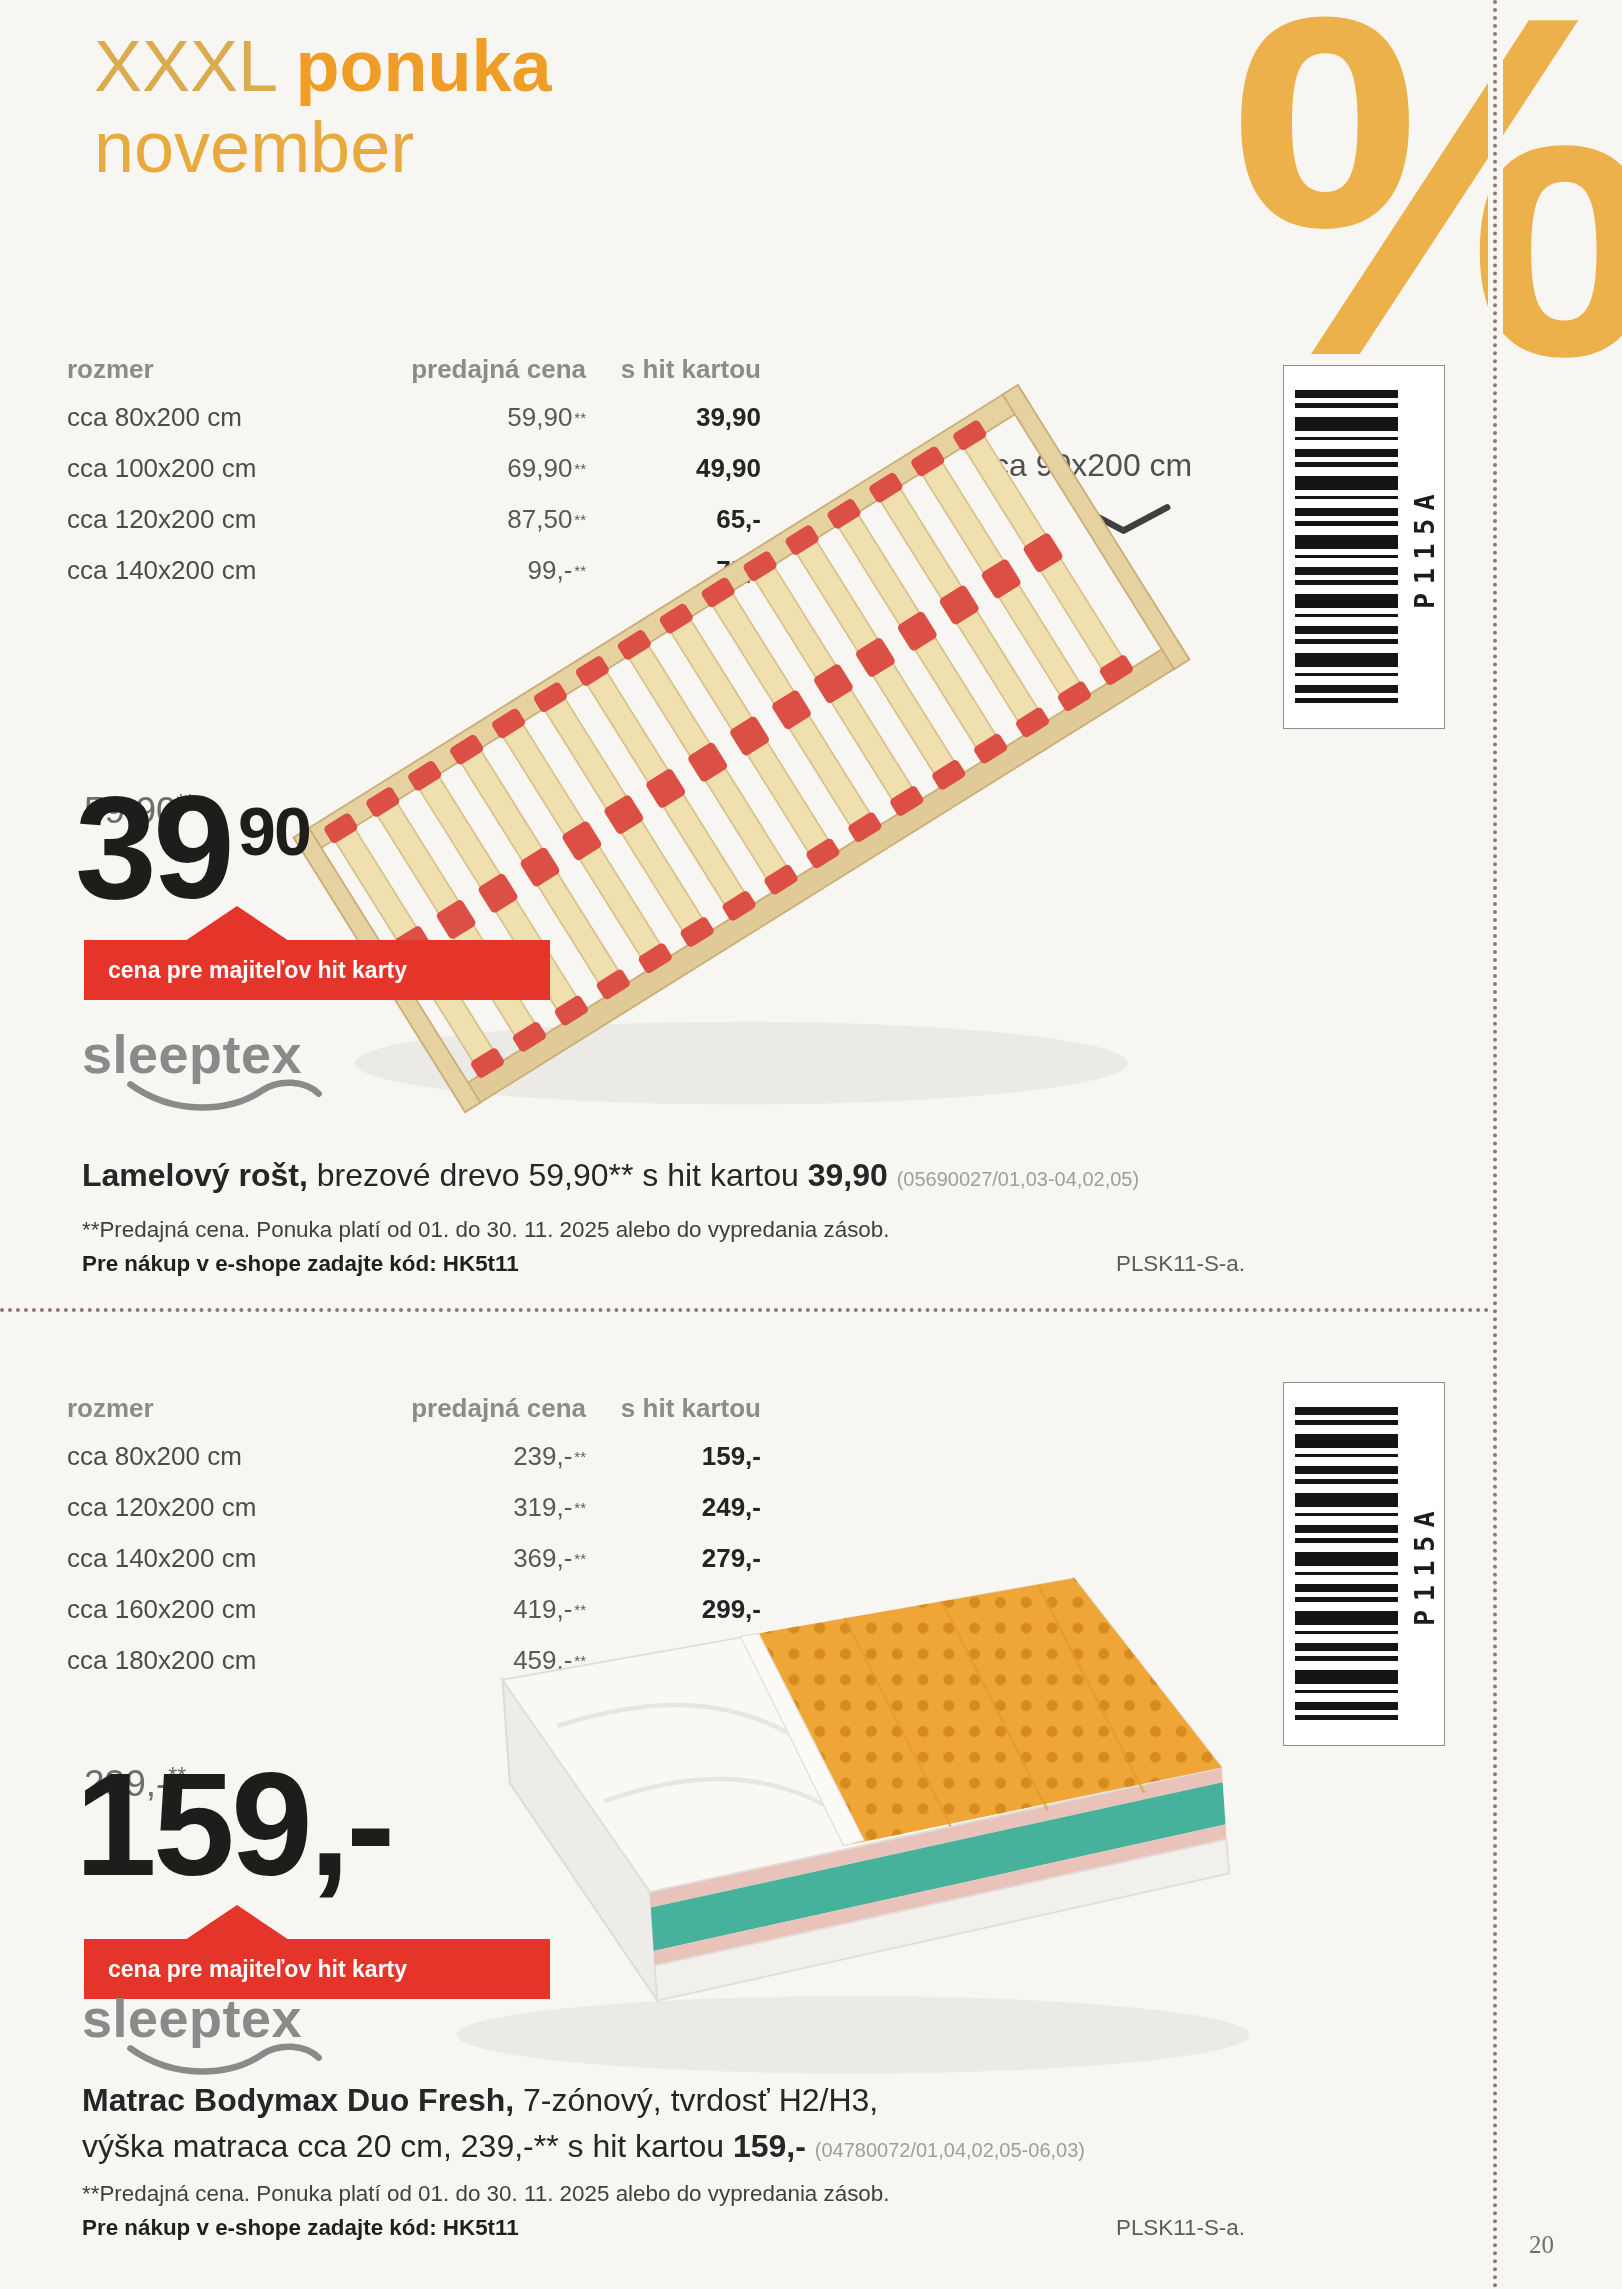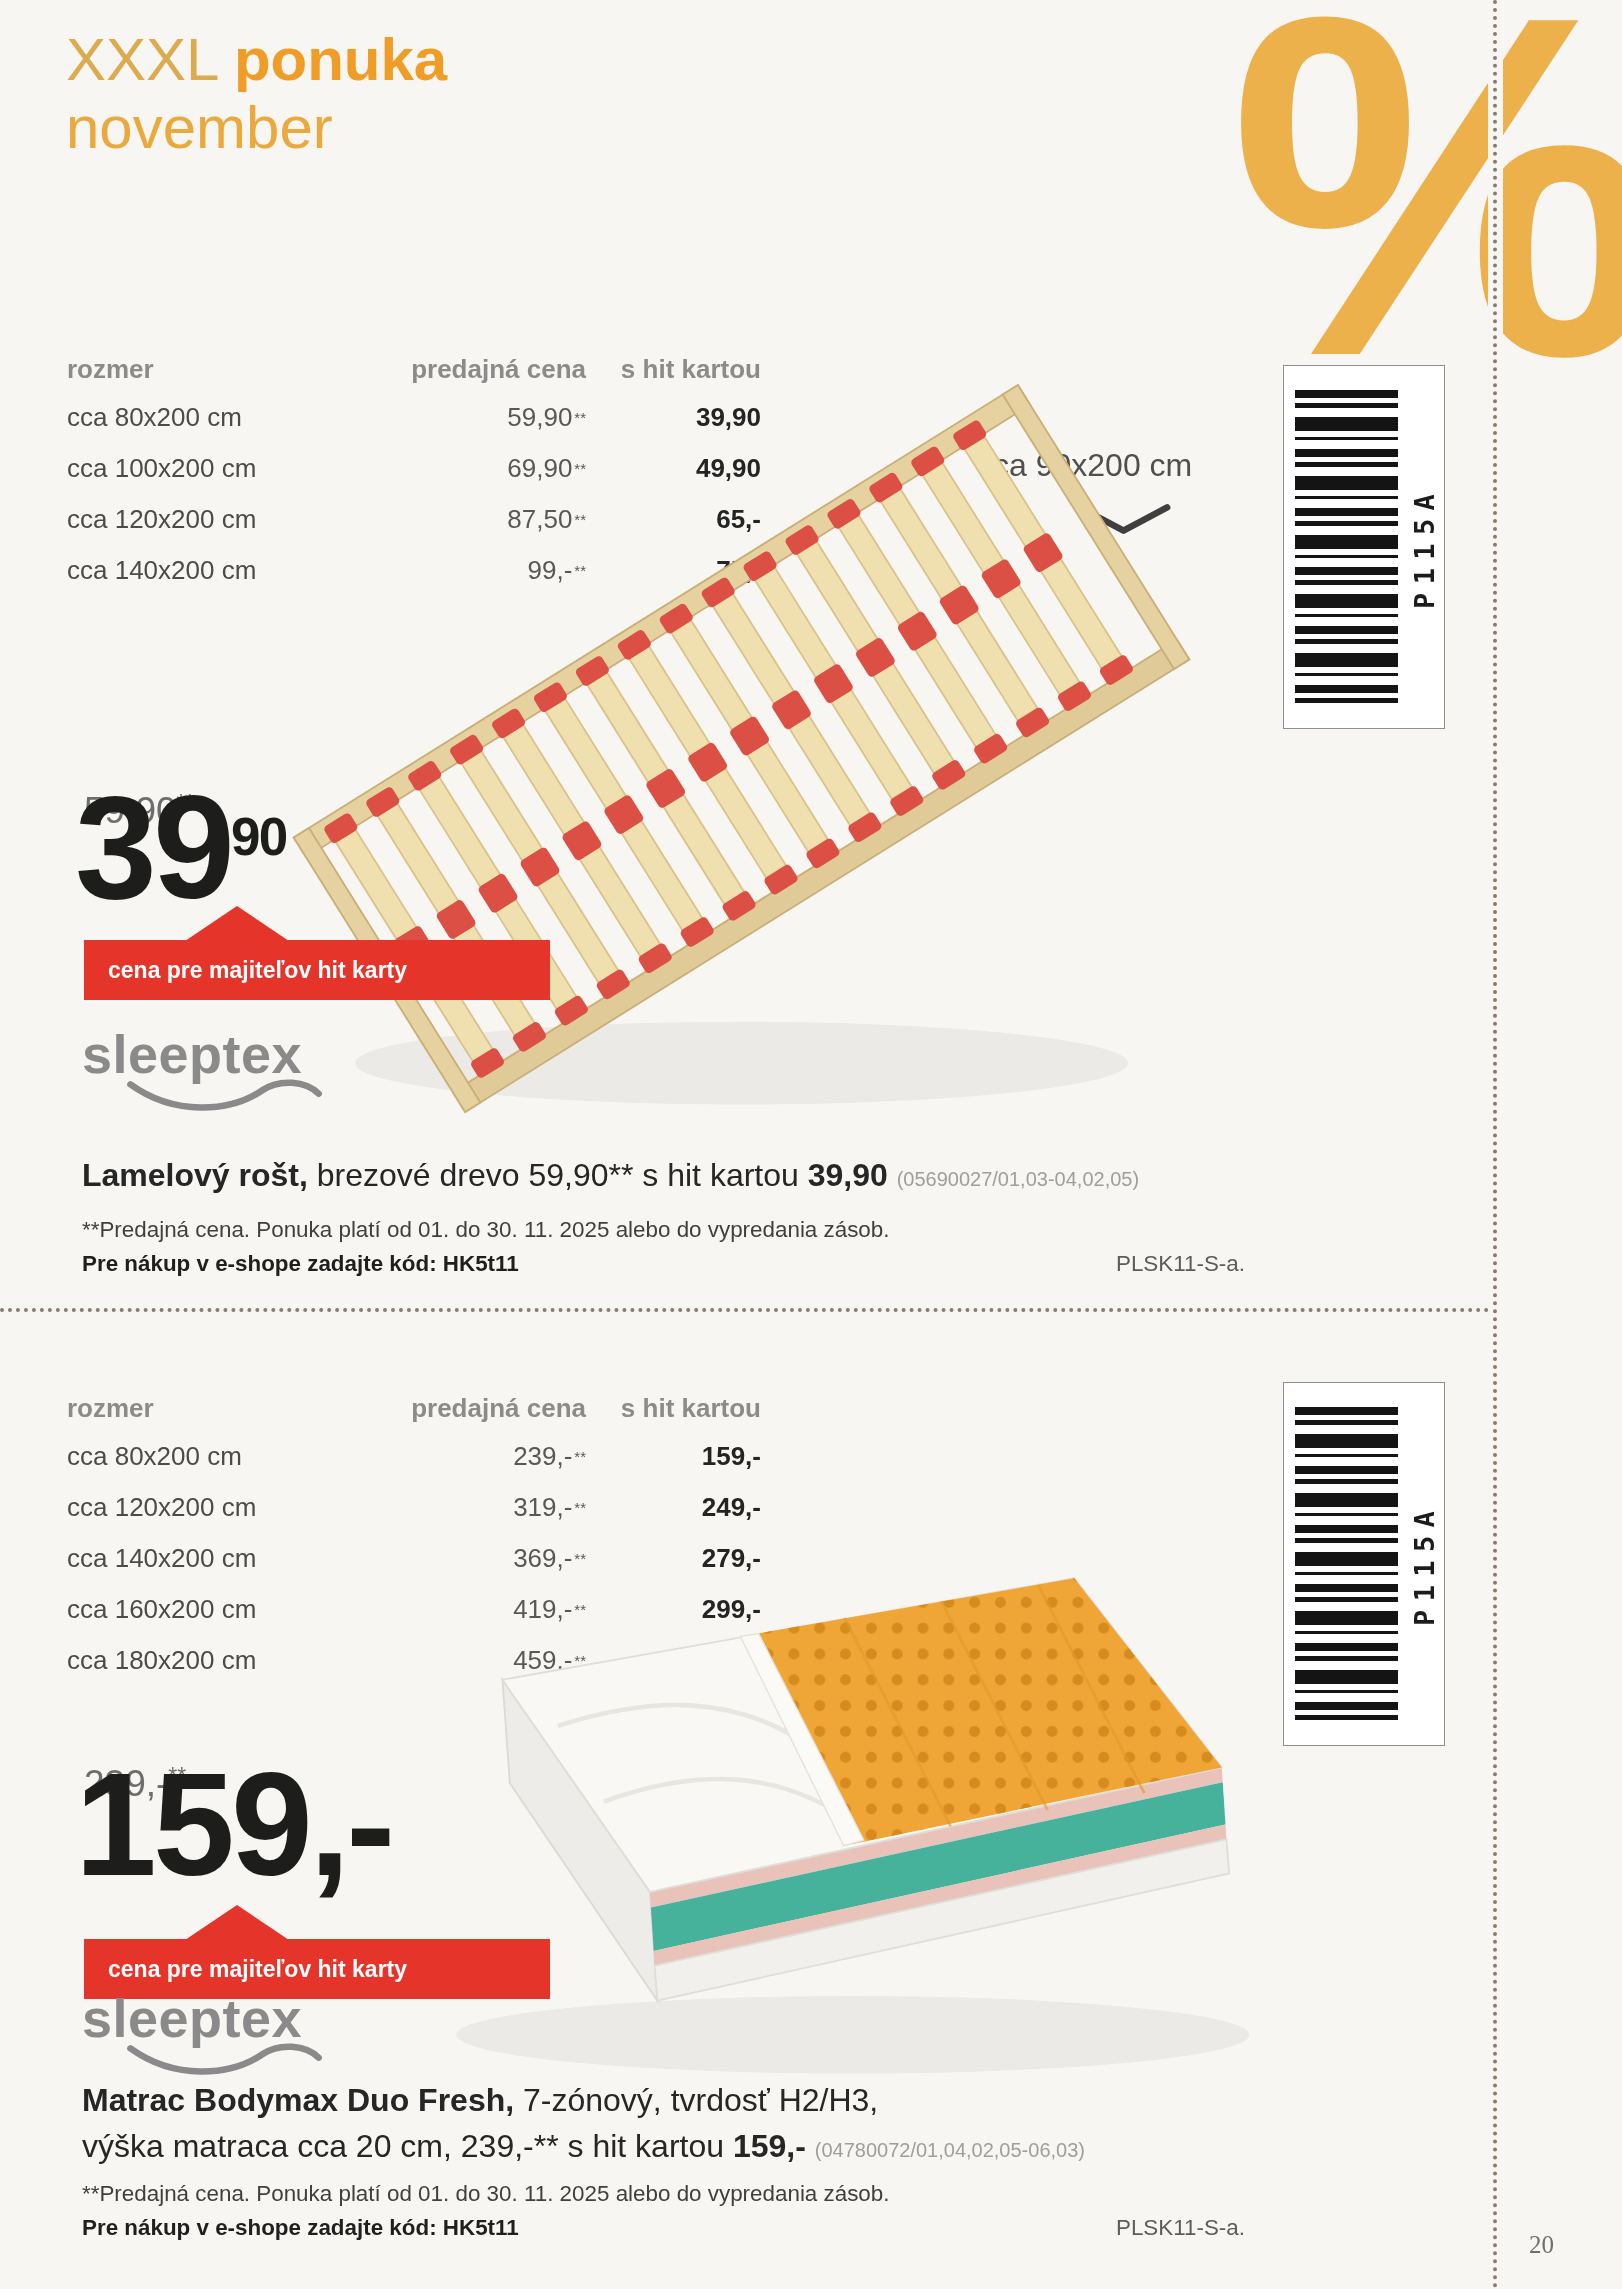--- a/index.html
+++ b/index.html
@@ -13,21 +13,21 @@
     position:absolute; left:1229px; top:-56px; z-index:1;
     font-size:485px; line-height:1; font-weight:bold;
     color:#edb14b; letter-spacing:-13px; user-select:none;
   }
   
   .perf-v { position:absolute; left:1488px; top:0; width:15px; height:100%; background:#f7f6f2; z-index:2; }
   .perf-v::after { content:""; position:absolute; left:4.7px; top:0; height:100%; border-left:4.7px dotted #8c7a70; }
   
   .sep-h { position:absolute; left:0; top:1308px; width:1490px; height:0; border-top:4.7px dotted #8c7a70; }
 
-  .title { position:absolute; left:66px; top:26px; line-height:1.13; font-size:60px; z-index:3; }
+  .title { position:absolute; left:94px; top:26px; line-height:1.13; font-size:72px; z-index:3; }
   .title .t-light { color:#dcab4e; }
   .title .t-bold  { color:#ef9d26; font-weight:bold; }
   .title .t-month { color:#e9a93c; }
 
   
   .spec-table { position:absolute; left:67px; display:grid; grid-template-columns:284px 235px 175px; font-size:26px;margin-top:34px; }
   .spec-table .cell { height:51px; display:flex; align-items:center; }
   .spec-table .head { height:45px; font-weight:bold; color:#8b8b8b; }
   .spec-table .num  { justify-content:flex-end; }
   .spec-table .size { color:#4b4b4b; }
@@ -55,21 +55,21 @@
     display:flex; align-items:center; justify-content:center;
     font-family:"DejaVu Sans Mono", monospace; font-size:27px; font-weight:bold;
     letter-spacing:8.4px; color:#1c1c1c;
   }
 
   .price-old { position:absolute; left:84px; font-size:37px; color:#6e6d6d;margin-top:48px; }
   .price-old sup { font-size:23px; vertical-align:12px; }
   .po1 { top:742px; } .po2 { top:1715px; }
 
   .price-big { position:absolute; left:75px; font-size:147px; font-weight:bold; color:#1d1d1b; letter-spacing:-3.7px; line-height:1; }
-  .price-big .sup { font-size:53px; vertical-align:43px; letter-spacing:-1.9px; }
+  .price-big .sup { font-size:68px; vertical-align:43px; letter-spacing:-1.9px;margin-left:7px; }
   .pb1 { top:774px; } .pb2 { top:1751px; }
 
   .banner { position:absolute; left:84px; width:466px; height:60px; background:#e5352b;
     color:#fff; font-weight:bold; font-size:23px; display:flex; align-items:center;
     padding-left:24px; box-sizing:border-box; }
   .banner::before { content:""; position:absolute; top:-34px; left:101px; width:0; height:0;
     border-left:52px solid transparent; border-right:52px solid transparent; border-bottom:35px solid #e5352b; }
   .bn1 { top:940px; } .bn2 { top:1939px; }
 
   .brand { position:absolute; left:82px; }

